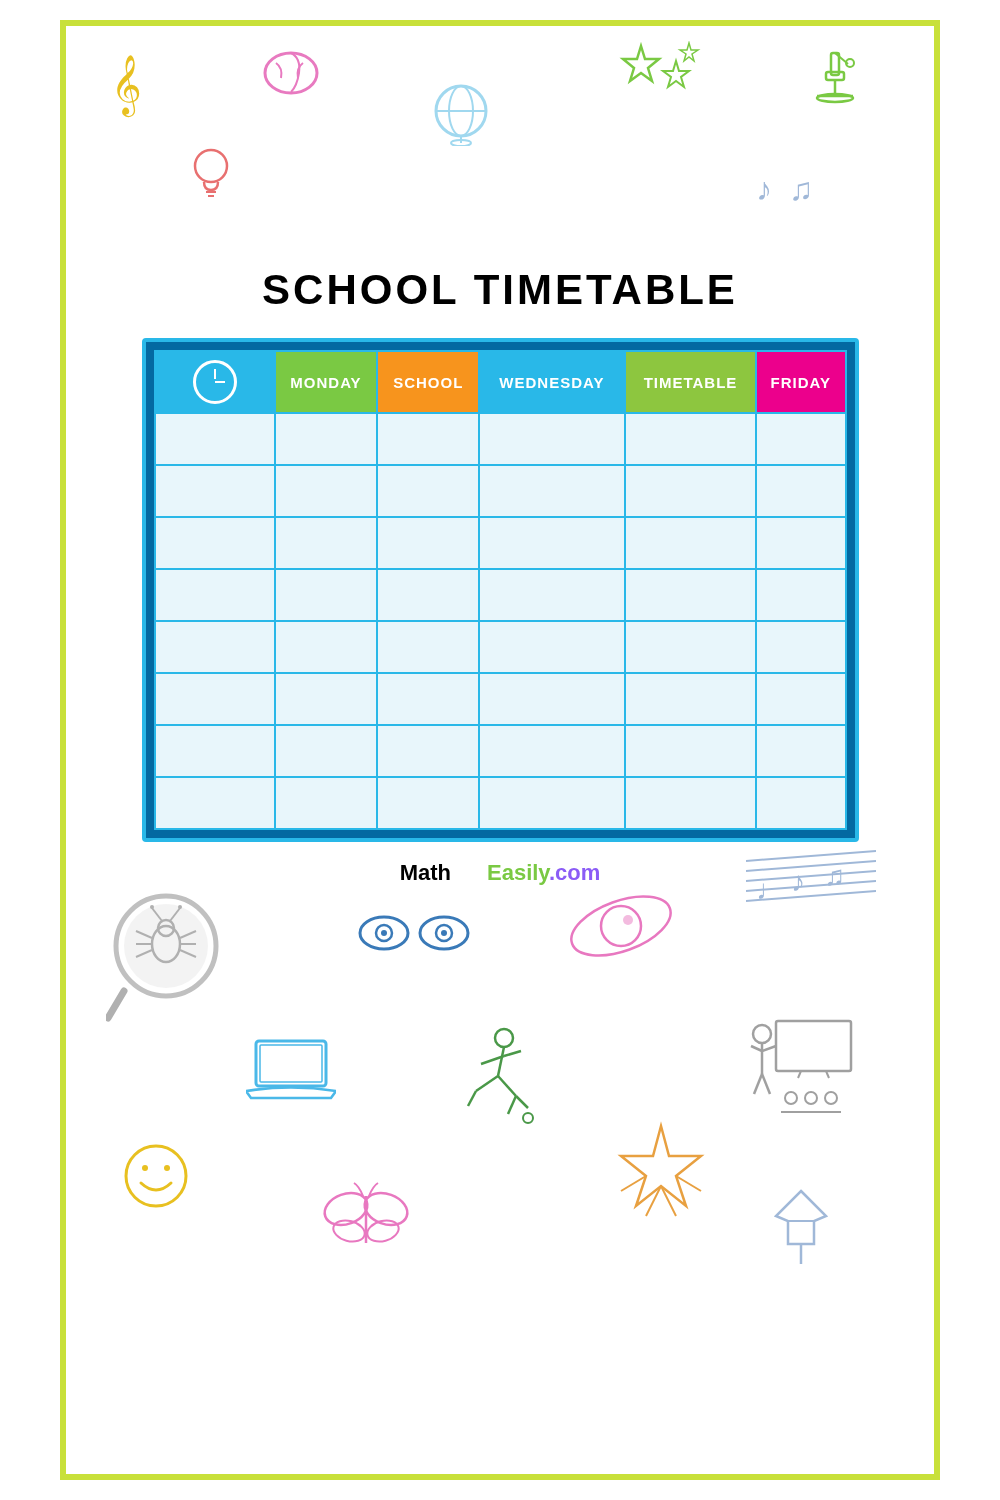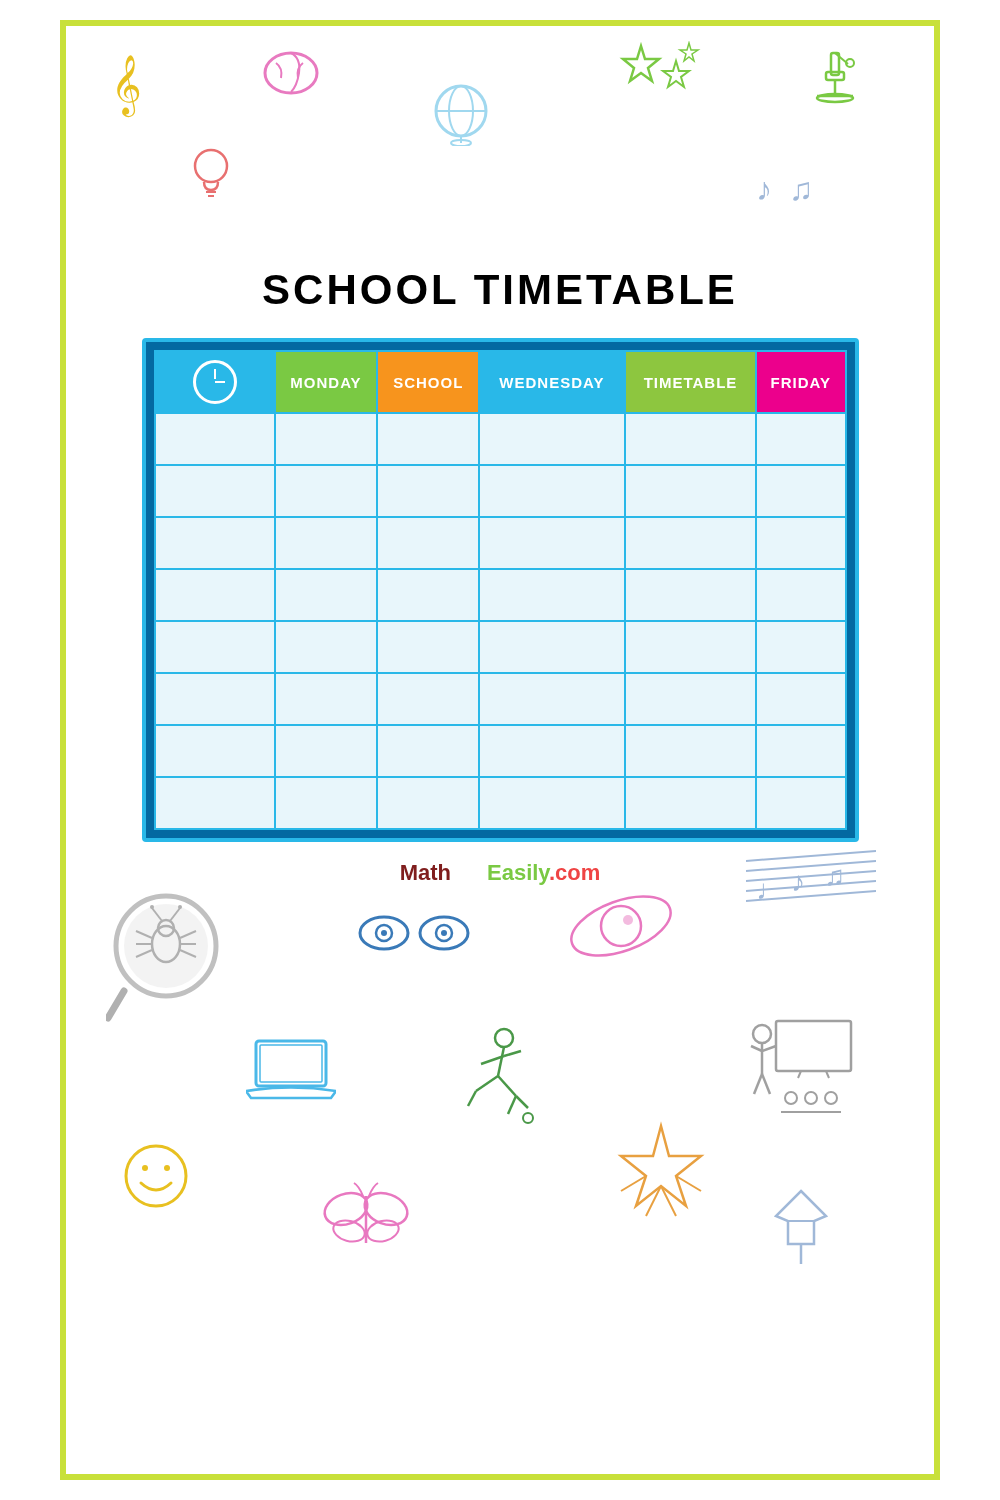--- a/index.html
+++ b/index.html
@@ -104,23 +104,23 @@
       transform: translateY(-50%);
     }
 
     
     .attribution {
       text-align: center;
       margin-top: 18px;
       font-size: 22px;
       font-weight: 700;
     }
-    .attr-orange { color: #7f1d1d; }
+    .attr-orange { color: #000000; }
     .attr-green { color: #7ac943; margin-left: 36px; }
-    .attr-gray { color: #ef4444; text-align: center; }
+    .attr-gray { color: #8b5cf6; text-align: center; }
   </style>
 </head>
 <body>
 
 <div class="page">
 
   <div style="position:absolute;top:28px;left:45px;font-size:52px;color:#e8c020;">𝄞</div>
   <div style="position:absolute;top:22px;left:195px;font-size:46px;">
     <svg width="60" height="50" viewBox="0 0 60 50">
       <ellipse cx="30" cy="25" rx="26" ry="20" fill="none" stroke="#e87ac0" stroke-width="3"></ellipse>

